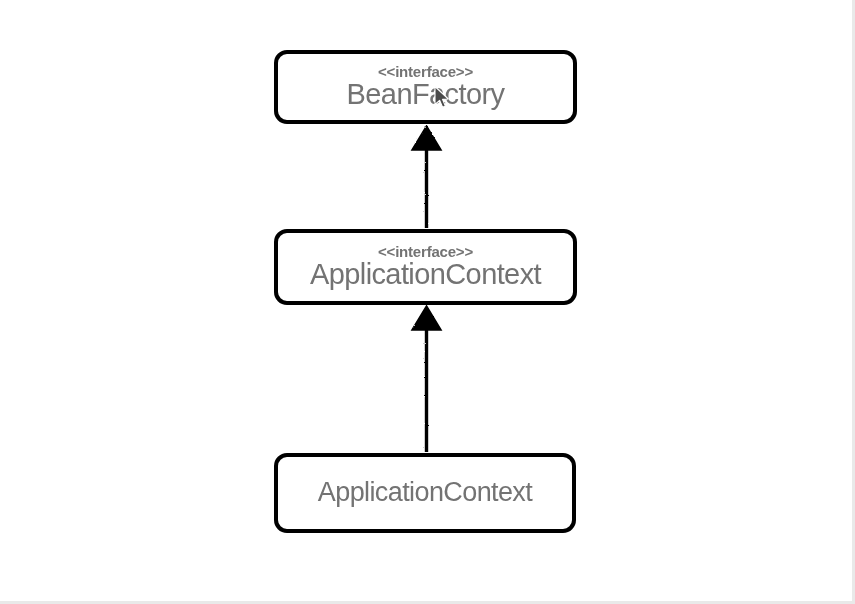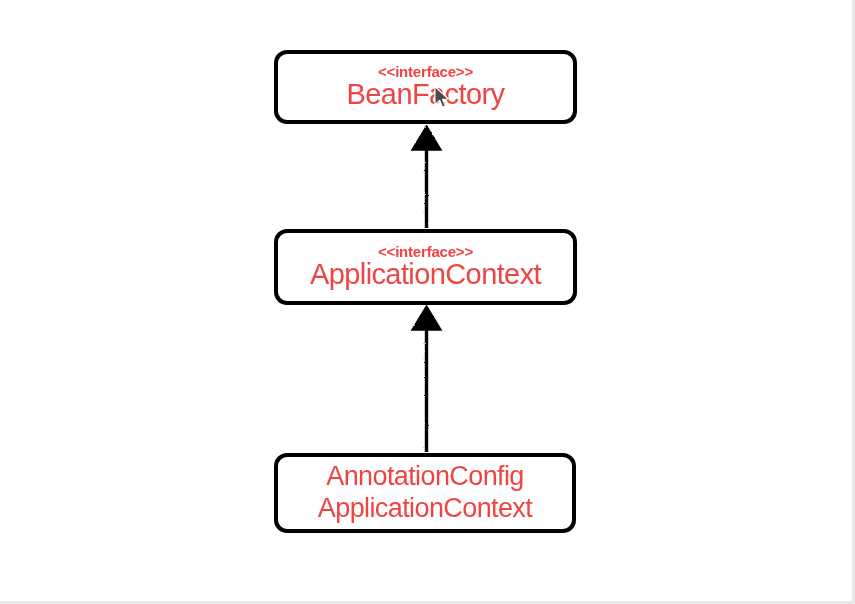--- a/index.html
+++ b/index.html
@@ -34,21 +34,21 @@
   .node {
     position: absolute;
     box-sizing: border-box;
     background: #ffffff;
     border: 4px solid #000000;
     border-radius: 13px;
     display: flex;
     flex-direction: column;
     align-items: center;
     justify-content: center;
-    color: #ef4444;
+    color: #737373;
     z-index: 3;
   }
 
   .stereotype {
     font-size: 15px;
     font-weight: bold;
     letter-spacing: -0.2px;
     line-height: 1.05;
     margin-bottom: 1px;
     white-space: nowrap;
@@ -139,21 +139,20 @@
       <div class="stereotype">&lt;&lt;interface&gt;&gt;</div>
       <div class="nodename">BeanFactory</div>
     </div>
 
     <div class="node" id="node-applicationcontext">
       <div class="stereotype">&lt;&lt;interface&gt;&gt;</div>
       <div class="nodename">ApplicationContext</div>
     </div>
 
     <div class="node" id="node-annotationconfig">
-      <div class="nodename two-line">AnnotationConfig</div>
       <div class="nodename two-line">ApplicationContext</div>
     </div>
 
     <svg id="cursor" viewBox="0 0 16 23">
       <polygon points="1,0.5 1,18.5 5.6,14.3 8.6,21.3 11.4,20.1 8.5,13.4 14.3,13.0" fill="#4a4a4a" stroke="#ffffff" stroke-width="1.1" stroke-linejoin="round"></polygon>
     </svg>
 
   </div>
 </div>
 

